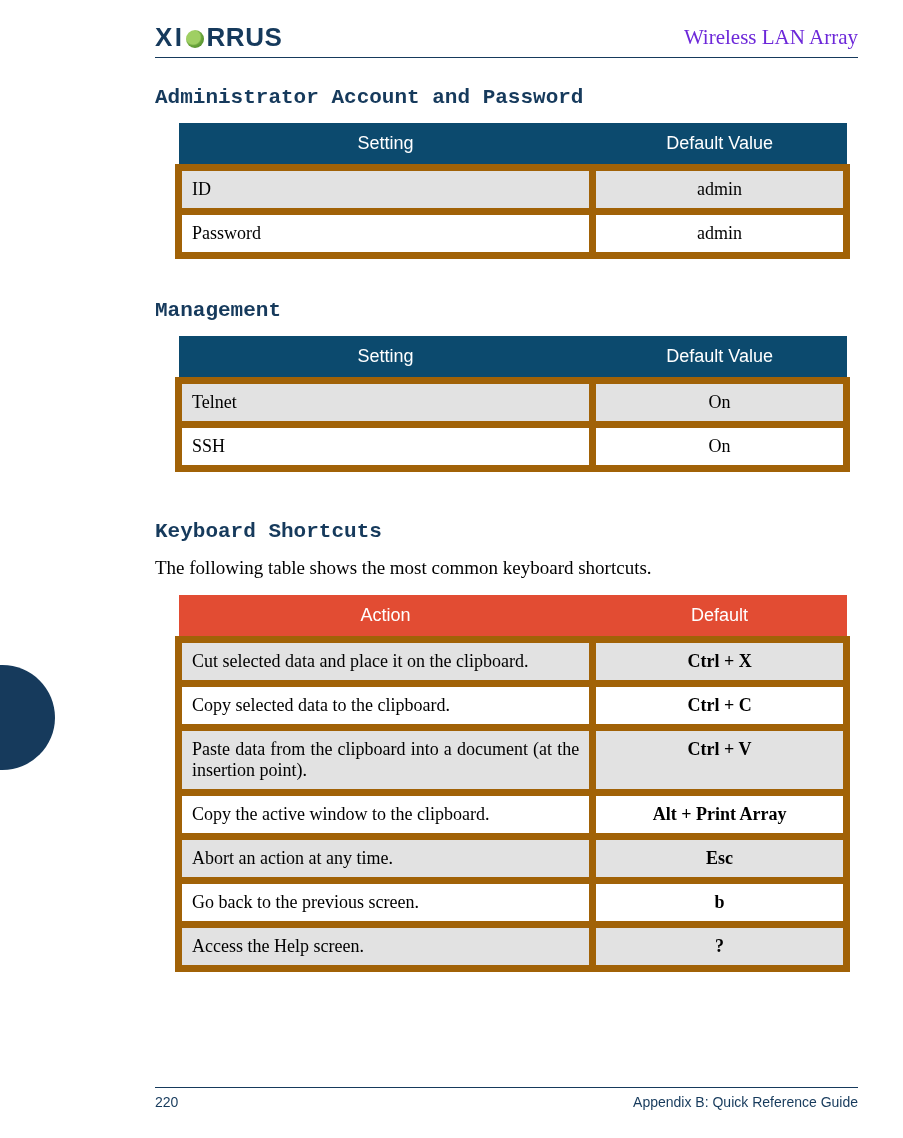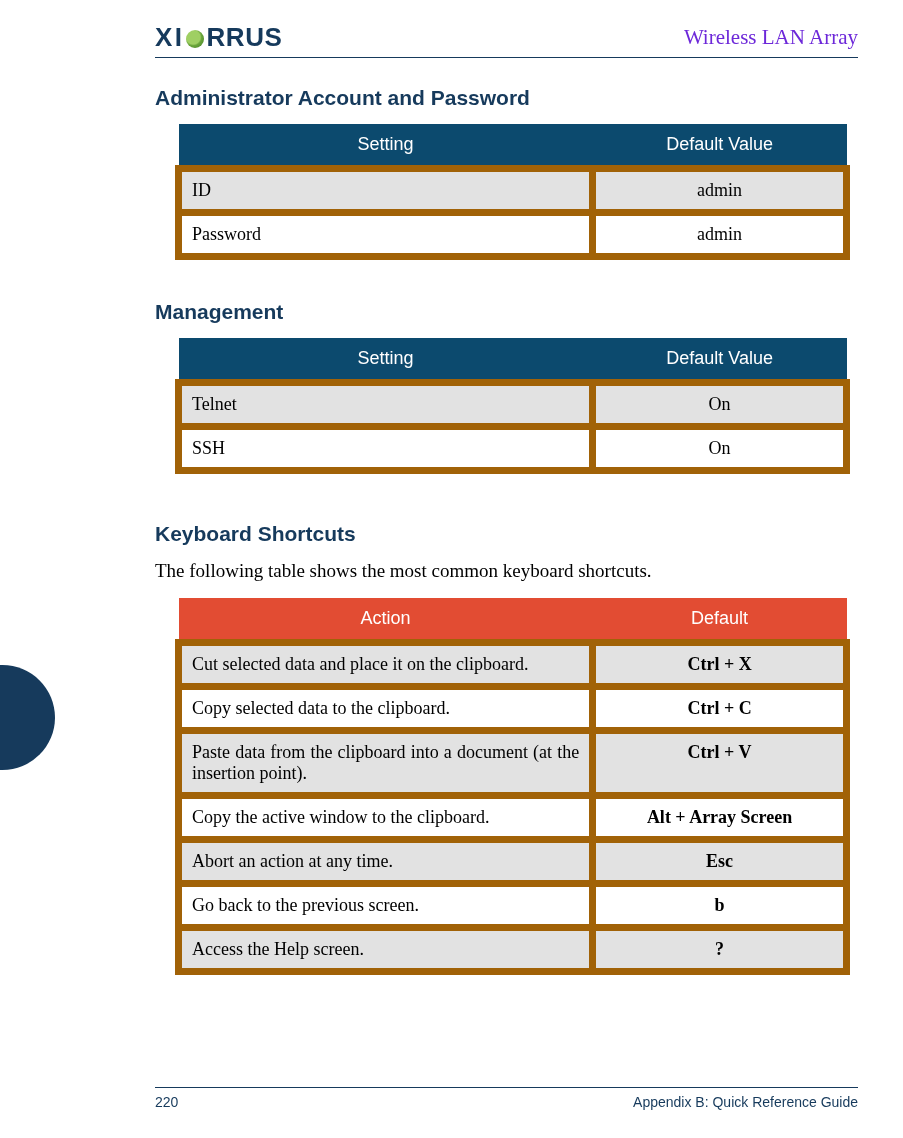--- a/index.html
+++ b/index.html
@@ -50,21 +50,21 @@
   .thin-rule {
     border: none;
     border-top: 1px solid #163a5c;
     margin: 0 0 0 110px;
   }
   .content {
     padding-left: 110px;
     padding-right: 10px;
   }
   h2.section-heading {
-    font-family: Liberation Sans, sans-serif;
+    font-family: Liberation Mono, monospace;
     font-weight: bold;
     color: #163a5c;
     font-size: 21px;
     margin: 28px 0 14px 0;
   }
   p.intro {
     font-size: 19px;
     margin: 8px 0 16px 0;
   }
   
@@ -217,21 +217,21 @@
         <tr>
           <td class="action">Copy selected data to the clipboard.</td>
           <td class="value">Ctrl + C</td>
         </tr>
         <tr>
           <td class="action">Paste data from the clipboard into a document (at the insertion point).</td>
           <td class="value">Ctrl + V</td>
         </tr>
         <tr>
           <td class="action">Copy the active window to the clipboard.</td>
-          <td class="value">Alt + Array Screen</td>
+          <td class="value">Alt + Print Array</td>
         </tr>
         <tr>
           <td class="action">Abort an action at any time.</td>
           <td class="value">Esc</td>
         </tr>
         <tr>
           <td class="action">Go back to the previous screen.</td>
           <td class="value">b</td>
         </tr>
         <tr>

